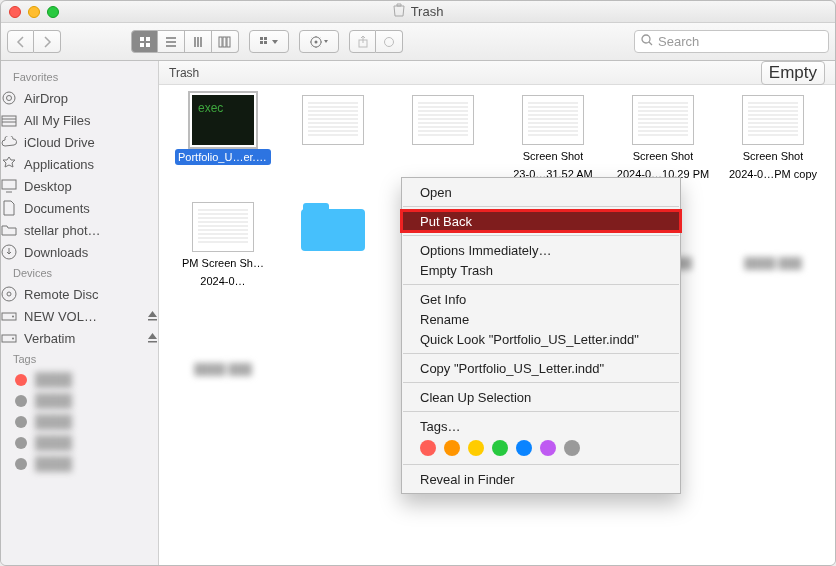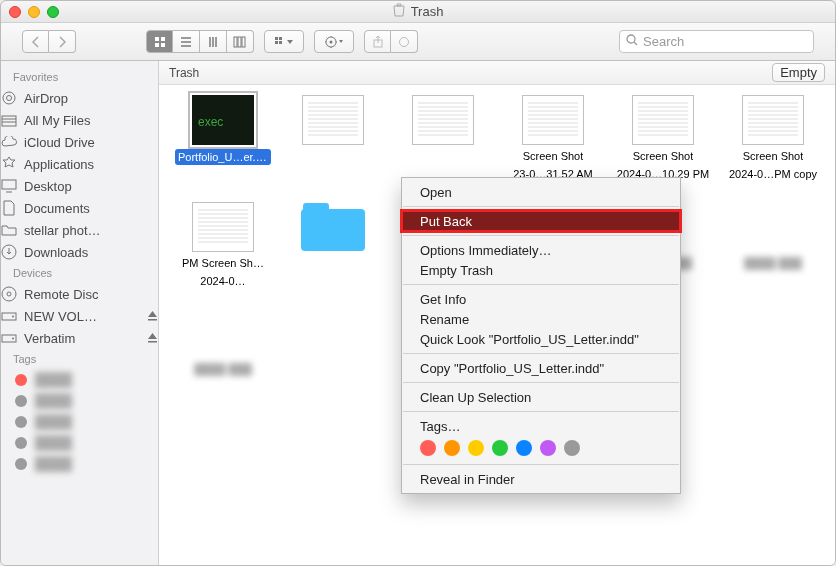--- a/index.html
+++ b/index.html
@@ -5,40 +5,40 @@
   * { box-sizing: border-box; margin: 0; padding: 0; font-family: -apple-system, "Helvetica Neue", Arial, sans-serif; }
   body { width: 836px; height: 566px; background: #ececec; overflow: hidden; border:1px solid #bbb; border-radius:6px; }
   .titlebar { height: 22px; background: linear-gradient(#f6f6f6,#e6e6e6); display:flex; align-items:center; justify-content:center; position:relative; border-bottom:1px solid #d0d0d0; border-top-left-radius:6px; border-top-right-radius:6px;}
   .traffic { position:absolute; left:8px; top:5px; display:flex; gap:7px; }
   .dot { width:12px; height:12px; border-radius:50%; }
   .dot.red{background:#ff5f57;border:1px solid #e33e32;}
   .dot.yellow{background:#ffbd2e;border:1px solid #e09e00;}
   .dot.green{background:#28c940;border:1px solid #12a025;}
   .title { font-size:13px; color:#4a4a4a; display:flex; align-items:center; gap:6px;}
   .title svg{opacity:.7}
-  .toolbar { height:38px; background:linear-gradient(#f9f9f9,#ececec); border-bottom:1px solid #c0c0c0; display:flex; align-items:center; padding:0 21px; gap:10px;}
+  .toolbar { height:38px; background:linear-gradient(#f9f9f9,#ececec); border-bottom:1px solid #c0c0c0; display:flex; align-items:center; padding:0 6px; gap:10px;}
   .navbtns{display:flex;}
   .segbtn{width:27px;height:23px;background:linear-gradient(#fdfdfd,#f3f3f3);border:1px solid #b8b8b8;display:flex;align-items:center;justify-content:center;color:#7a7a7a;}
   .segbtn:first-child{border-top-left-radius:4px;border-bottom-left-radius:4px;}
   .segbtn:last-child{border-top-right-radius:4px;border-bottom-right-radius:4px;}
   .segbtn+.segbtn{border-left:none;}
   .segbtn.active{background:#8a8a8a;color:#fff;}
   .tool-spacer{flex:1}
   .search{width:195px;height:23px;border:1px solid #c5c5c5;border-radius:4px;background:#fff;display:flex;align-items:center;padding:0 6px;gap:5px;color:#9a9a9a;font-size:13px;}
   .search svg{flex:none}
   .content{display:flex;height:calc(100% - 60px);}
   .sidebar{width:158px;background:#f2f1f3;border-right:1px solid #d0d0d0;padding:6px 0;font-size:13px;color:#4a4a4a;overflow:hidden;}
   .side-head{font-size:11px;color:#8c8c8c;padding:4px 12px;font-weight:500;}
   .side-item{display:flex;align-items:center;gap:7px;padding:2px 0;height:22px;white-space:nowrap;overflow:hidden;}
   .side-icon{width:16px;height:16px;display:flex;align-items:center;justify-content:center;color:#757575;}
   .tag-row{display:flex;align-items:center;gap:8px;padding:3px 14px;font-size:13px;color:#4a4a4a;}
   .tag-dot{width:12px;height:12px;border-radius:50%;}
   .main{flex:1;background:#fff;position:relative;}
   .pathbar{height:24px;border-bottom:1px solid #dcdcdc;display:flex;align-items:center;padding:0 10px;font-size:12px;color:#4a4a4a;justify-content:space-between;background:linear-gradient(#fafafa,#f0f0f0);}
-  .emptybtn{font-size:13px;border:1px solid #bfbfbf;border-radius:4px;padding:1px 7px;background:linear-gradient(#fff,#f4f4f4);color:#333;}
+  .emptybtn{font-size:17px;border:1px solid #bfbfbf;border-radius:4px;padding:1px 7px;background:linear-gradient(#fff,#f4f4f4);color:#333;}
   .icongrid{padding:10px 8px 10px 16px;display:grid;grid-template-columns:repeat(6, 96px);gap:20px 14px;justify-content:start;align-content:start;}
   .file{display:flex;flex-direction:column;align-items:center;width:96px;}
   .thumb{width:62px;height:50px;background:#fff;border:1px solid #c0c0c0;display:flex;align-items:center;justify-content:center;font-size:9px;color:#888;position:relative;}
   .thumb.exec{background:#101a10;color:#3da43d;font-size:12px;border:none;}
   .thumb.folder{width:64px;height:50px;background:transparent;border:none;}
   .folder-shape{width:64px;height:42px;background:#46c0fc;border-radius:4px;position:relative;margin-top:6px;}
   .folder-shape:before{content:"";position:absolute;top:-6px;left:2px;width:26px;height:8px;background:#46c0fc;border-radius:3px 3px 0 0;}
   .file-label{font-size:11px;text-align:center;white-space:nowrap;overflow:hidden;text-overflow:ellipsis;max-width:96px;margin-top:4px;line-height:1.3;}
   .file.selected .thumb{outline:2px solid #bcbcbc;outline-offset:2px;}
   .file.selected .file-label{background:#2d74e1;color:#fff;border-radius:3px;padding:1px 3px;}
@@ -288,21 +288,21 @@
   </div>
 
   <div class="main">
     <div class="pathbar">
       <span>Trash</span>
       <span class="emptybtn">Empty</span>
     </div>
     <div class="icongrid" id="icon-grid">
         <div class="file selected">
           <div class="thumb exec">
-            <span style="position:absolute;top:20px;left:6px">exec</span>
+            <span style="position:absolute;top:6px;left:6px">exec</span>
           </div>
           <div class="file-label">Portfolio_U…er.indd</div>
         </div>
         <div class="file">
           <div class="thumb">
             <div style="width:50px;height:36px;background:repeating-linear-gradient(#eee,#eee 2px,#fff 2px,#fff 4px)"></div>
           </div>
         </div>
         <div class="file">
           <div class="thumb">

